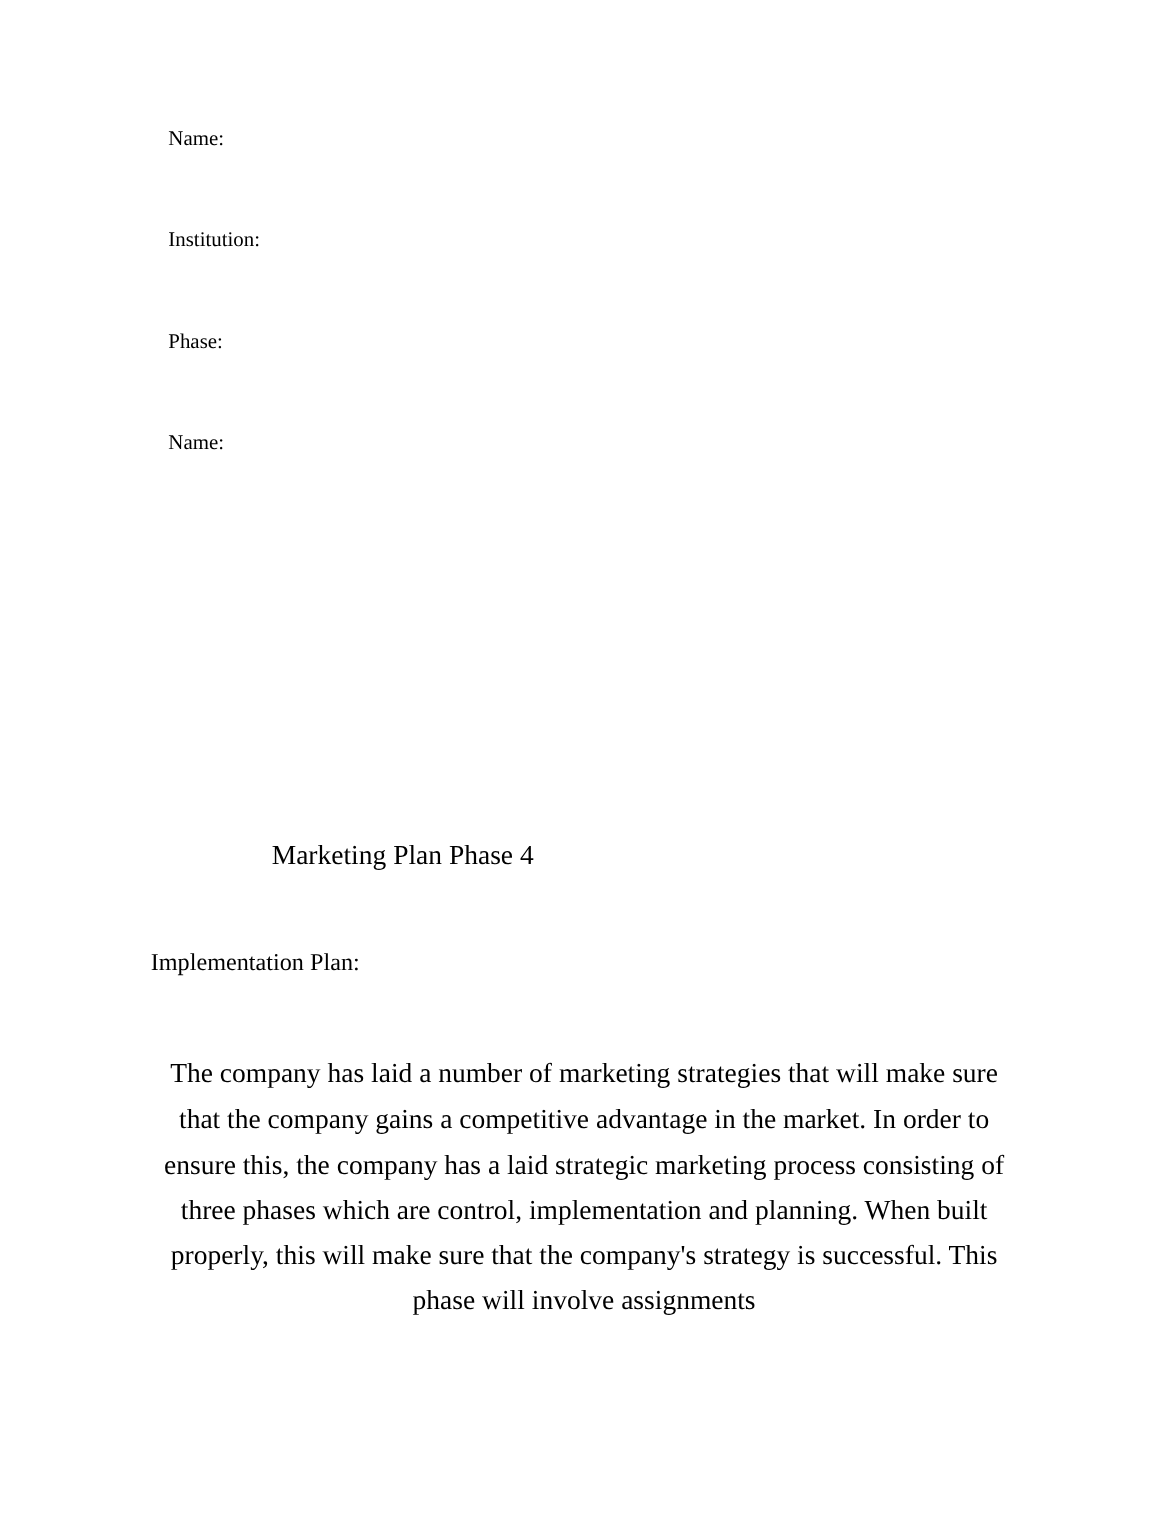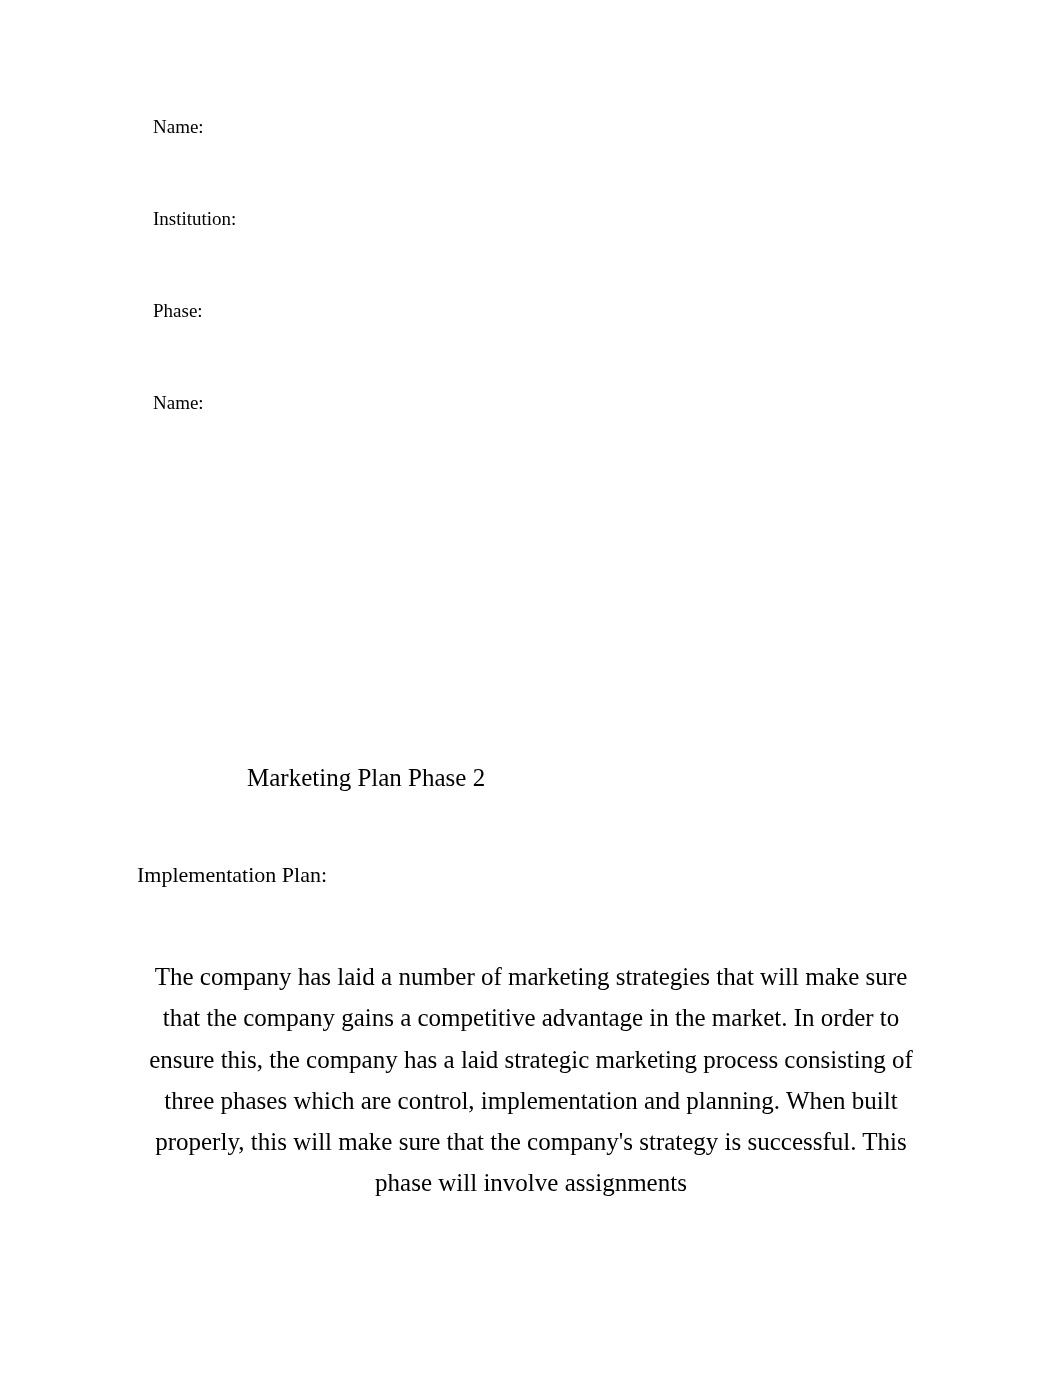--- a/index.html
+++ b/index.html
@@ -48,18 +48,18 @@
 
 <div class="field-label">Name:</div>
 
 <div class="field-label">Institution:</div>
 
 <div class="field-label">Phase:</div>
 
 <div class="field-label date">Name:</div>
 
 <div class="title-section">
-  <div class="title">Marketing Plan Phase 2</div>
+  <div class="title">Marketing Plan Phase 4</div>
 </div>
 
 <div class="subheading">Implementation Plan:</div>
 
 <div class="body-text">The company has laid a number of marketing strategies that will make sure that the company gains a competitive advantage in the market. In order to ensure this, the company has a laid strategic marketing process consisting of three phases which are control, implementation and planning. When built properly, this will make sure that the company's strategy is successful. This phase will involve assignments</div>
 
 </body></html>

